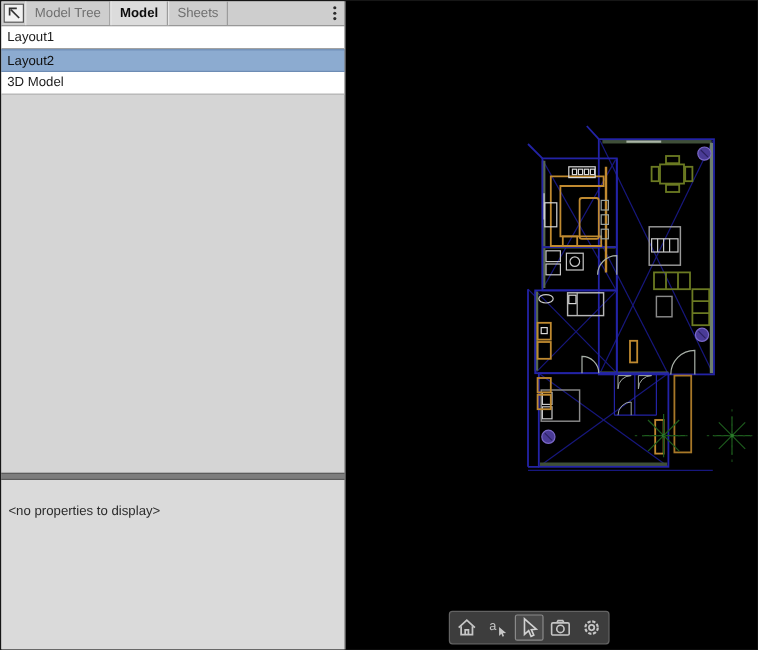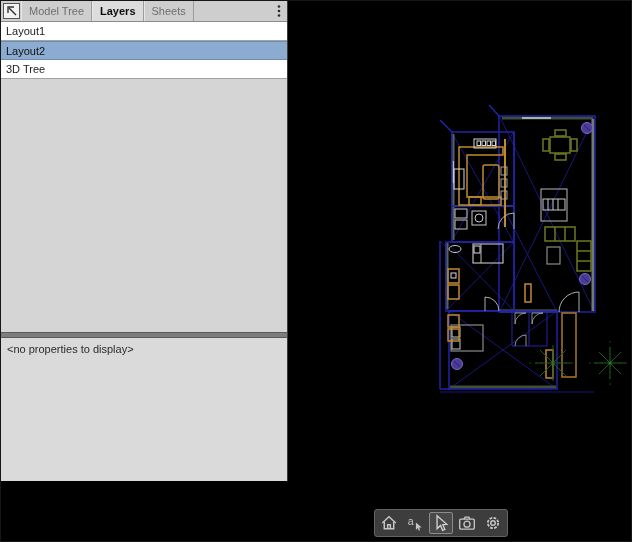--- a/index.html
+++ b/index.html
@@ -4,21 +4,21 @@
 <style>
   html,body{margin:0;padding:0;background:#000;}
   *{box-sizing:border-box;}
   #app{
     position:relative;width:632px;height:542px;overflow:hidden;
     background:#000;border:1px solid #161616;
     font-family:"Liberation Sans", sans-serif;
   }
   
   #sidebar{
-    position:absolute;left:0;top:0;width:287px;height:480px;
+    position:absolute;left:0;top:0;width:287px;height:542px;
     background:#d5d5d5;border-right:1px solid #3c3c3c;
     display:flex;flex-direction:column;
   }
   .tabbar{
     height:21px;flex:0 0 21px;background:#cecece;border-bottom:1px solid #8a8a8a;
     display:flex;align-items:stretch;
   }
   .collapse-btn{
     width:17px;margin:2px 1px 2px 2px;background:#f2f2f2;border:1px solid #555;
     display:flex;align-items:center;justify-content:center;padding:0;cursor:pointer;
@@ -39,21 +39,21 @@
   }
   .sheet-row.selected{
     background:#8cabd0;border-top:1px solid #6d8cb4;border-bottom:1px solid #6d8cb4;color:#101010;
   }
   .panel-fill{flex:1 1 auto;background:#d5d5d5;}
   .splitter{
     flex:0 0 6px;background:#7d7d7d;border-top:1px solid #5c5c5c;border-bottom:1px solid #5c5c5c;
     cursor:row-resize;
   }
   .props{
-    flex:0 0 143px;background:#dadada;font-size:11px;color:#2b2b2b;padding:5px 6px;
+    flex:0 0 143px;background:#dadada;font-size:11px;color:#2b2b2b;padding:20px 6px;
   }
   
   #canvas{position:absolute;left:288px;top:0;width:344px;height:542px;background:#000;}
   #plan-svg{position:absolute;left:0;top:0;}
   
   #toolbar{
     position:absolute;left:373px;top:508px;width:134px;height:28px;
     background:#3d3d3d;border:1px solid #636363;border-radius:3px;
     display:flex;align-items:center;justify-content:space-between;padding:2px;
   }
@@ -72,35 +72,35 @@
   <div id="sidebar">
 
     <div class="tabbar">
       <button class="collapse-btn">
         <svg width="12" height="12" viewBox="0 0 12 12">
           <line x1="10" y1="10" x2="3" y2="3" stroke="#333" stroke-width="1.4"></line>
           <path d="M2,8 V2 H8" fill="none" stroke="#333" stroke-width="1.4"></path>
         </svg>
       </button>
       <div class="tab">Model Tree</div>
-      <div class="tab active">Layers</div>
+      <div class="tab active">Model</div>
       <div class="tab">Sheets</div>
       <div class="spacer"></div>
       <button class="kebab-btn">
         <svg width="10" height="14" viewBox="0 0 10 14">
           <circle cx="5" cy="2.5" r="1.3" fill="#2a2a2a"></circle>
           <circle cx="5" cy="7" r="1.3" fill="#2a2a2a"></circle>
           <circle cx="5" cy="11.5" r="1.3" fill="#2a2a2a"></circle>
         </svg>
       </button>
     </div>
 
     <div class="sheet-row">Layout1</div>
     <div class="sheet-row selected">Layout2</div>
-    <div class="sheet-row">3D Tree</div>
+    <div class="sheet-row">3D Model</div>
 
     <div class="panel-fill"></div>
 
     <div class="splitter"></div>
 
     <div class="props">
       <span>&lt;no properties to display&gt;</span>
     </div>
   </div>
 

